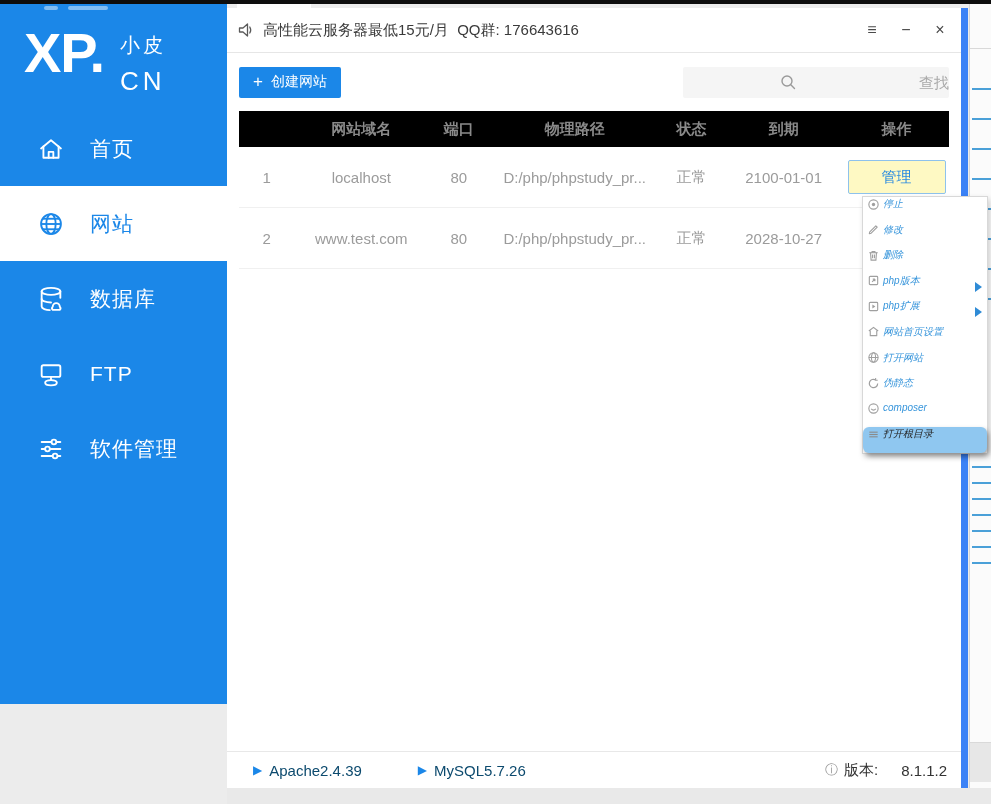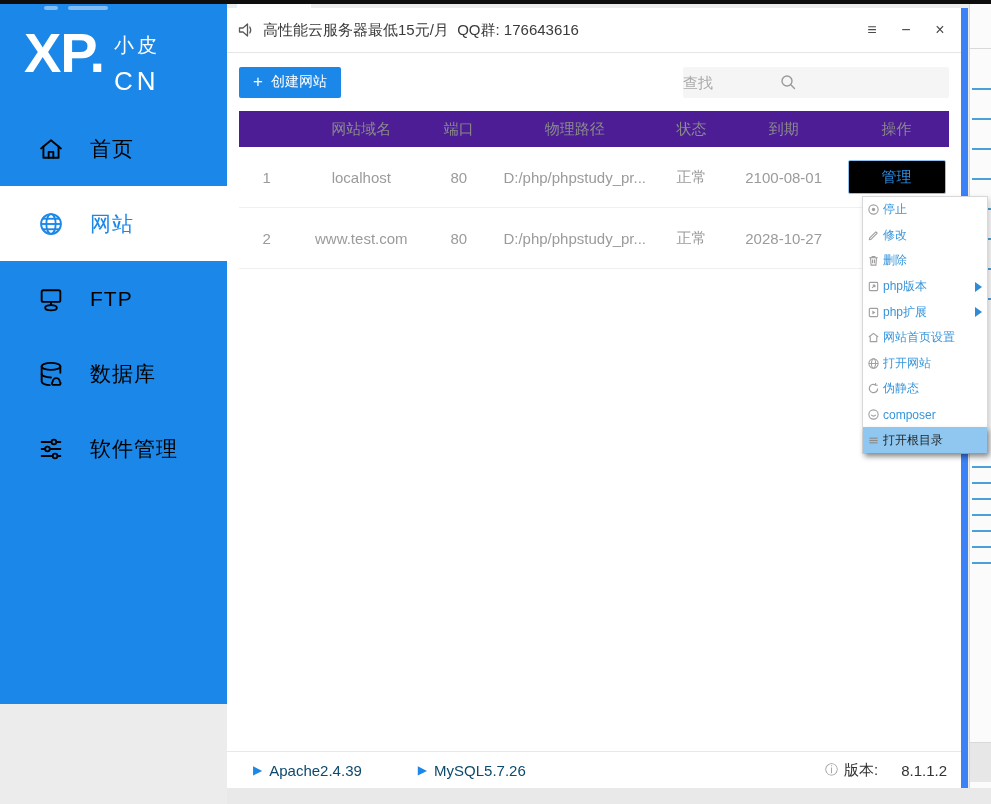--- a/index.html
+++ b/index.html
@@ -21,84 +21,84 @@
   .bg-gray-block { position:absolute; left:0; right:0; top:738px; height:40px; background:#e7e7e7; border-top:1px solid #d9d9d9; }
   .bg-bottom-strip { position:absolute; left:227px; top:788px; width:764px; height:16px; background:#e9e9e9; }
 
   
   .sidebar { position:absolute; left:0; top:4px; width:227px; height:700px; background:#1b87e8; color:#fff; }
   .sidebar-dash { position:absolute; top:2px; height:4px; border-radius:2px; background:rgba(255,255,255,.45); }
   .dash1 { left:44px; width:14px; }
   .dash2 { left:68px; width:40px; }
   .logo { display:flex; align-items:flex-start; padding:22px 0 0 24px; }
   .logo-main { font-size:56px; font-weight:bold; line-height:.95; letter-spacing:-1px; }
-  .logo-col { display:flex; flex-direction:column; margin:6px 0 0 10px; }
+  .logo-col { display:flex; flex-direction:column; margin:6px 0 0 16px; }
   .logo-sub-top { font-size:20px; letter-spacing:3px; }
   .logo-sub-bottom { font-size:26px; letter-spacing:4px; margin-top:7px; }
   .nav { margin-top:14px; }
-  .nav-item { height:75px; display:flex; align-items:center; padding-left:36px; cursor:pointer; color:#000000; }
+  .nav-item { height:75px; display:flex; align-items:center; padding-left:36px; cursor:pointer; color:#ffffff; }
   .nav-item.active { background:#fff; color:#1b87e8; }
   .nav-item .nav-icon { width:30px; height:30px; display:flex; align-items:center; justify-content:center; }
   .nav-item .nav-label { font-size:21px; margin-left:24px; letter-spacing:1px; }
 
   
   .main-window { position:absolute; left:227px; top:8px; width:741px; height:780px; background:#fff;
     border-right:7px solid #3b82f6; display:flex; flex-direction:column; }
   .titlebar { height:45px; display:flex; align-items:center; padding:0 12px 0 10px; border-bottom:1px solid #e6e6e6; }
   .announce-text { font-size:15px; color:#3a3a3a; margin-left:8px; white-space:pre; }
   .titlebar-spacer { flex:1; }
   .win-controls { display:flex; align-items:center; gap:16px; }
   .win-btn { font-size:16px; color:#4a4a4a; cursor:pointer; width:18px; text-align:center; line-height:18px; }
 
   .toolbar { height:58px; display:flex; align-items:center; padding:0 12px; }
   .create-btn { height:31px; background:#1b87e8; color:#fff; border:none; border-radius:2px;
     font-size:14px; padding:0 14px; display:flex; align-items:center; cursor:pointer;
     font-family:inherit; }
   .create-btn .plus { font-size:17px; margin-right:8px; font-weight:normal; }
   .toolbar-spacer { flex:1; }
   .search-box { position:relative; width:266px; height:31px; background:#f5f5f5; border-radius:2px; }
-  .search-box input { width:100%; height:100%; border:none; background:transparent; text-align:left;
+  .search-box input { width:100%; height:100%; border:none; background:transparent; text-align:right;
     font-size:15px; color:#0f766e; outline:none; font-family:inherit; }
   .search-box input::placeholder { color:#a9a9a9; }
   .search-icon-wrap { position:absolute; left:calc(50% - 36px); top:7px; pointer-events:none; }
 
   
   .table-wrap { flex:1; margin:0 12px; }
   .t-row { display:flex; align-items:center; }
-  .t-head { height:36px; background:#4c1d95; color:#8a8a8a; font-size:15px; }
+  .t-head { height:36px; background:#000000; color:#8a8a8a; font-size:15px;font-weight:bold; }
   .t-body-row { height:61px; border-bottom:1px solid #f0f0f0; color:#9b9b9b; font-size:15px; }
   .cell { text-align:center; overflow:hidden; white-space:nowrap; }
   .col-idx { width:56px; }
   .col-domain { width:135px; }
   .col-port { width:62px; }
   .col-path { width:172px; }
   .col-status { width:64px; }
   .col-expire { width:122px; }
   .col-action { width:106px; display:flex; justify-content:center; }
-  .manage-btn { width:98px; height:34px; background:#000000; border:1px solid #8ec2ec; color:#2c8ce0;
+  .manage-btn { width:98px; height:34px; background:#fef9c3; border:1px solid #8ec2ec; color:#2c8ce0;
     font-size:15px; border-radius:2px; cursor:pointer; font-family:inherit; }
 
   
   .footer { height:37px; border-top:1px solid #e8e8e8; display:flex; align-items:center; padding:0 14px 0 26px; }
   .service { display:flex; align-items:center; margin-right:56px; cursor:pointer; }
   .play-glyph { color:#1b87e8; font-size:12px; margin-right:7px; }
   .service-name { font-size:15px; color:#0c4a6e; }
   .footer-spacer { flex:1; }
   .version-area { display:flex; align-items:center; }
   .info-glyph { color:#9a9a9a; font-size:13px; margin-right:6px; }
   .version-label, .version-value { font-size:15px; color:#333; }
   .version-value { margin-left:23px; }
 
   
   .context-menu { position:absolute; left:862px; top:196px; width:126px; background:#fff;
     border:1px solid #d8d8d8; box-shadow:2px 3px 6px rgba(0,0,0,.18); z-index:10; }
-  .menu-item { position:relative; height:25.6px; display:flex; align-items:center; padding-left:4px;
-    font-size:12px; color:#3795db; cursor:pointer; }
+  .menu-item { position:relative; height:25.6px; display:flex; align-items:flex-start; padding-left:4px;
+    font-size:10px; color:#3795db; cursor:pointer;font-style:italic; }
   .menu-item .mi-icon { width:14px; height:14px; margin-right:2px; flex:none; display:flex; align-items:center; }
-  .menu-item.highlighted { background:#8fc7f0; color:#262626; box-shadow:2px 3px 5px rgba(0,0,0,.35); }
+  .menu-item.highlighted { background:#8fc7f0; color:#262626; box-shadow:2px 3px 5px rgba(0,0,0,.35);border-radius:6px; }
   .submenu-arrow { position:absolute; right:5px; top:8px; width:0; height:0;
     border-left:7px solid #2f8bd6; border-top:5px solid transparent; border-bottom:5px solid transparent; }
   svg { display:block; }
 </style>
 </head>
 <body>
 
 <div class="top-black-bar"></div>
 <div class="top-notch"></div>
 <div class="bg-strip">
@@ -137,39 +137,39 @@
             <ellipse cx="12" cy="12" rx="4" ry="8.5"></ellipse>
           <line x1="3.5" y1="12" x2="20.5" y2="12"></line>
             <line x1="4.6" y1="7.5" x2="19.4" y2="7.5"></line>
             <line x1="4.6" y1="16.5" x2="19.4" y2="16.5"></line>
         </svg>
       </span>
       <span class="nav-label">网站</span>
     </div>
     <div class="nav-item">
       <span class="nav-icon">
-        <svg width="28" height="28" viewBox="0 0 24 24" fill="none" stroke="currentColor" stroke-width="1.6" stroke-linejoin="round">
-          <rect x="4" y="4.5" width="16" height="10" rx="1.5"></rect>
-          <path d="M7 19.5 c0-1.4 2.2-2.2 5-2.2 s5 .8 5 2.2 s-2.2 2.2-5 2.2 s-5-.8-5-2.2 Z"></path>
-          <line x1="12" y1="14.5" x2="12" y2="17.3"></line>
-        </svg>
-      </span>
-      <span class="nav-label">FTP</span>
-    </div>
-    <div class="nav-item">
-      <span class="nav-icon">
         <svg width="28" height="28" viewBox="0 0 24 24" fill="none" stroke="currentColor" stroke-width="1.6" stroke-linecap="round">
           <ellipse cx="12" cy="5.5" rx="8" ry="3"></ellipse>
           <path d="M4 5.5 V12 c0 1.7 3.6 3 8 3"></path>
           <path d="M20 5.5 V11"></path>
           <path d="M4 12 V18.5 c0 1.7 3.6 3 7 3"></path>
           <path d="M13.5 18.5 a3 3 0 0 1 6 0 a2 2 0 0 1 0 2.8 h-6 a2 2 0 0 1 0 -2.8"></path>
         </svg>
       </span>
       <span class="nav-label">数据库</span>
+    </div>
+    <div class="nav-item">
+      <span class="nav-icon">
+        <svg width="28" height="28" viewBox="0 0 24 24" fill="none" stroke="currentColor" stroke-width="1.6" stroke-linejoin="round">
+          <rect x="4" y="4.5" width="16" height="10" rx="1.5"></rect>
+          <path d="M7 19.5 c0-1.4 2.2-2.2 5-2.2 s5 .8 5 2.2 s-2.2 2.2-5 2.2 s-5-.8-5-2.2 Z"></path>
+          <line x1="12" y1="14.5" x2="12" y2="17.3"></line>
+        </svg>
+      </span>
+      <span class="nav-label">FTP</span>
     </div>
     <div class="nav-item">
       <span class="nav-icon">
         <svg width="28" height="28" viewBox="0 0 24 24" fill="none" stroke="currentColor" stroke-width="1.6" stroke-linecap="round">
           <line x1="4" y1="6" x2="20" y2="6"></line>
             <circle cx="14.5" cy="6" r="2" fill="#1b87e8"></circle>
           <line x1="4" y1="12" x2="20" y2="12"></line>
             <circle cx="9" cy="12" r="2" fill="#1b87e8"></circle>
           <line x1="4" y1="18" x2="20" y2="18"></line>
             <circle cx="15.5" cy="18" r="2" fill="#1b87e8"></circle>
@@ -225,21 +225,21 @@
       <span class="cell col-expire">到期</span>
       <span class="cell col-action">操作</span>
     </div>
 
     <div class="t-row t-body-row">
       <span class="cell col-idx">1</span>
       <span class="cell col-domain">localhost</span>
       <span class="cell col-port">80</span>
       <span class="cell col-path">D:/php/phpstudy_pr...</span>
       <span class="cell col-status">正常</span>
-      <span class="cell col-expire">2100-08-01</span>
+      <span class="cell col-expire">2100-01-01</span>
       <span class="cell col-action">
         <button class="manage-btn">管理</button>
       </span>
     </div>
 
     <div class="t-row t-body-row">
       <span class="cell col-idx">2</span>
       <span class="cell col-domain">www.test.com</span>
       <span class="cell col-port">80</span>
       <span class="cell col-path">D:/php/phpstudy_pr...</span>

